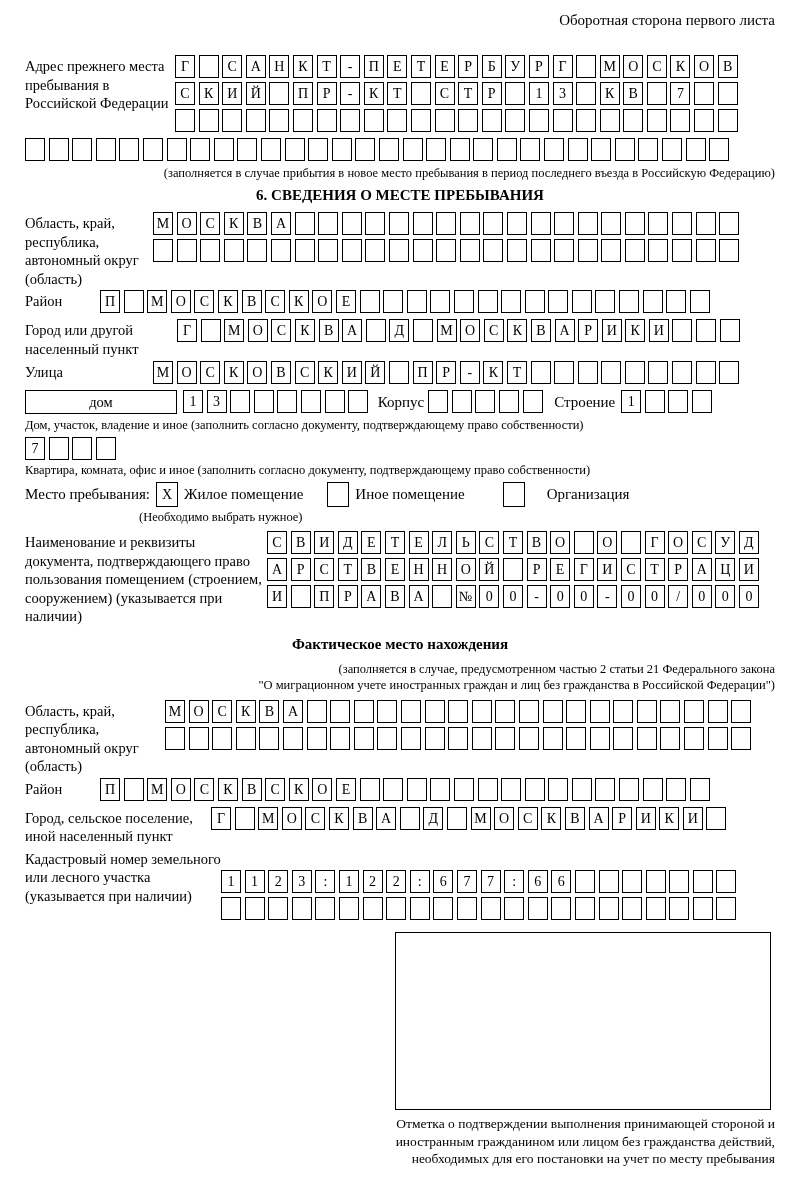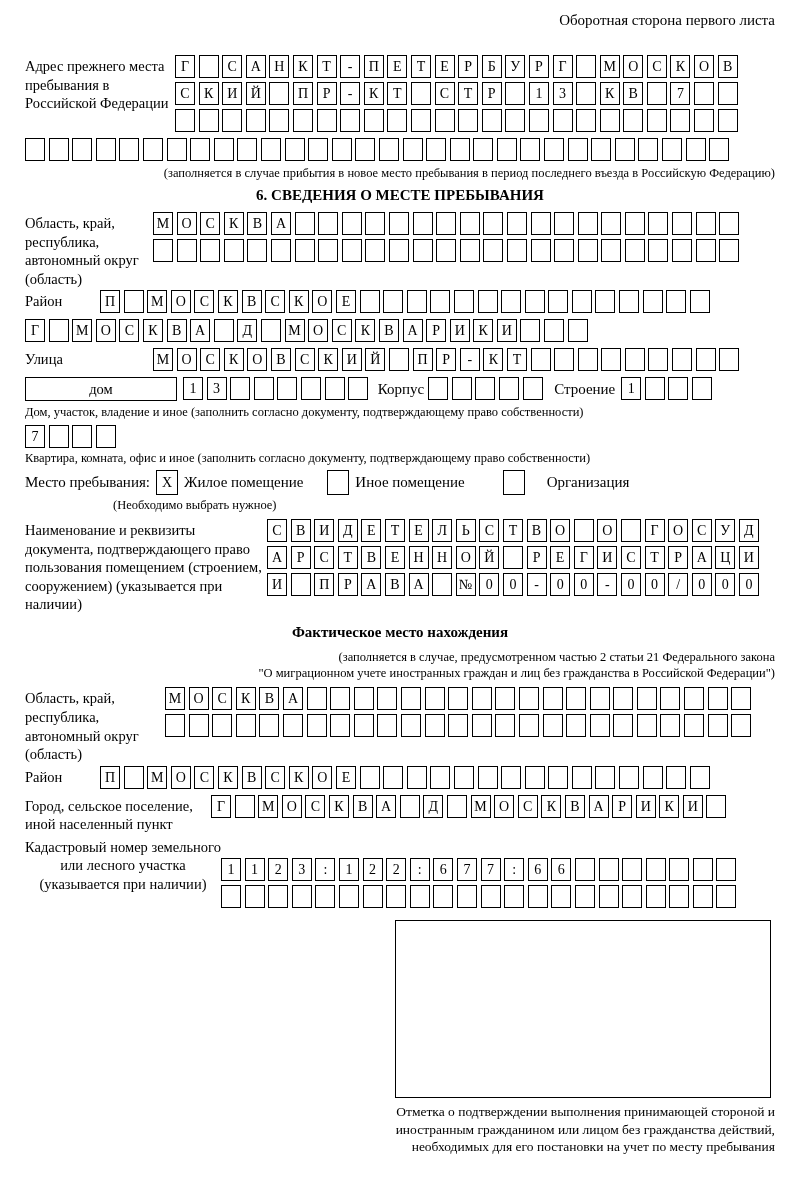--- a/index.html
+++ b/index.html
@@ -250,20 +250,21 @@
       <span class="c"></span>
       <span class="c"></span>
       <span class="c"></span>
       <span class="c"></span>
       <span class="c"></span>
       <span class="c"></span>
     </div>
 </div>
 
 <div class="row mb2">
+  <div class="lbl" style="width:152px;">Город или другой населенный пункт</div>
   <div class="grid">
       <span class="c">Г</span>
       <span class="c"></span>
       <span class="c">М</span>
       <span class="c">О</span>
       <span class="c">С</span>
       <span class="c">К</span>
       <span class="c">В</span>
       <span class="c">А</span>
       <span class="c"></span>
@@ -358,21 +359,21 @@
 
 <div class="row mb2">
   <div class="inline-lbl">Место пребывания:</div>
   <div class="chk">X</div>
   <div class="inline-lbl">Жилое помещение</div>
   <div class="chk" style="margin-left:24px;"></div>
   <div class="inline-lbl">Иное помещение</div>
   <div class="chk" style="margin-left:38px;margin-right:22px;"></div>
   <div class="inline-lbl">Организация</div>
 </div>
-<div class="note mb6" style="margin-left:88px;">(Необходимо выбрать нужное)</div>
+<div class="note mb6" style="margin-left:114px;">(Необходимо выбрать нужное)</div>
 
 <div class="row mb2">
   <div class="lbl" style="width:242px;">Наименование и реквизиты документа, подтверждающего право пользования помещением (строением, сооружением) (указывается при наличии)</div>
   <div class="grids">
     <div class="grid">
         <span class="c">С</span>
         <span class="c">В</span>
         <span class="c">И</span>
         <span class="c">Д</span>
         <span class="c">Е</span>
@@ -560,21 +561,21 @@
       <span class="c">А</span>
       <span class="c">Р</span>
       <span class="c">И</span>
       <span class="c">К</span>
       <span class="c">И</span>
       <span class="c"></span>
     </div>
 </div>
 
 <div class="row mb2">
-  <div class="lbl" style="width:196px;text-align:center;">Кадастровый номер земельного или лесного участка (указывается при наличии)</div>
+  <div class="lbl" style="width:196px;">Кадастровый номер земельного или лесного участка (указывается при наличии)</div>
   <div class="grids" style="padding-top:22px;">
     <div class="grid">
         <span class="c">1</span>
         <span class="c">1</span>
         <span class="c">2</span>
         <span class="c">3</span>
         <span class="c">:</span>
         <span class="c">1</span>
         <span class="c">2</span>
         <span class="c">2</span>

